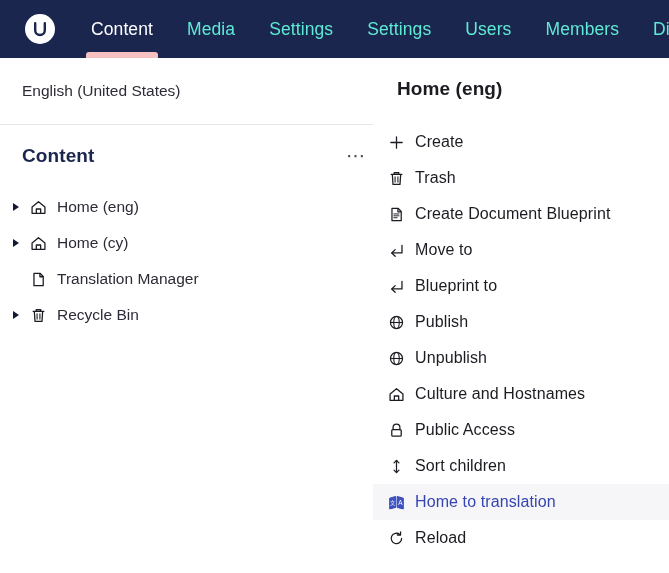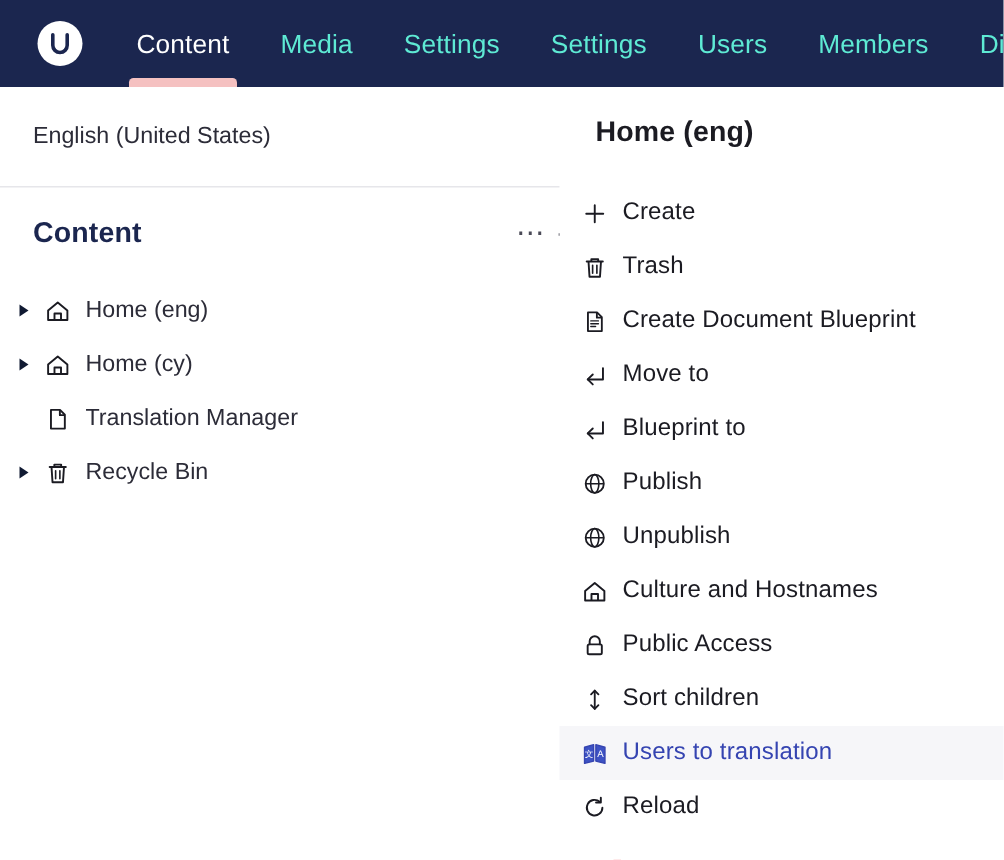--- a/index.html
+++ b/index.html
@@ -64,21 +64,21 @@
     border-radius: 3px 3px 0 0;
   }
 
   
   .leftpanel {
     position: absolute;
     top: 58px; left: 0;
     width: 414px;
     height: 515px;
     background: #ffffff;
-    border-right: 5px solid #fca5a5;
+    border-right: 3px solid #fca5a5;
   }
   .langrow {
     height: 67px;
     display: flex;
     align-items: center;
     padding: 0 22px;
     border-bottom: 1px solid #e6e6ea;
     cursor: pointer;
   }
   .langrow .langlabel {
@@ -418,21 +418,21 @@
 
     <div class="menurow highlight">
       <span class="menuicon">
         <svg width="17" height="17" viewBox="0 0 18 18">
           <path d="M1.8 4.4 L8.2 2.6 L8.2 14.2 L1.8 15.8 Z" fill="#3d52c4" stroke="#3544b1" stroke-width="1" stroke-linejoin="round"></path>
           <path d="M16.2 4.4 L9.8 2.6 L9.8 14.2 L16.2 15.8 Z" fill="#3d52c4" stroke="#3544b1" stroke-width="1" stroke-linejoin="round"></path>
           <text x="5" y="11.2" font-size="6.2" fill="#ffffff" text-anchor="middle" font-family="'Liberation Sans', sans-serif">文</text>
           <text x="13" y="11.2" font-size="6.8" fill="#ffffff" text-anchor="middle" font-family="'Liberation Sans', sans-serif">A</text>
         </svg>
       </span>
-      <span class="menulabel">Users to translation</span>
+      <span class="menulabel">Home to translation</span>
     </div>
 
     <div class="menurow">
       <span class="menuicon">
         <svg width="17" height="17" viewBox="0 0 18 18">
           <path d="M14.4 9 A5.5 5.5 0 1 1 12.5 4.8" fill="none" stroke="currentColor" stroke-width="1.35" stroke-linecap="round"></path>
           <path d="M13.3 1.9 L13.3 5.3 L9.9 5.3" fill="none" stroke="currentColor" stroke-width="1.35" stroke-linecap="round" stroke-linejoin="round"></path>
         </svg>
       </span>
       <span class="menulabel">Reload</span>

